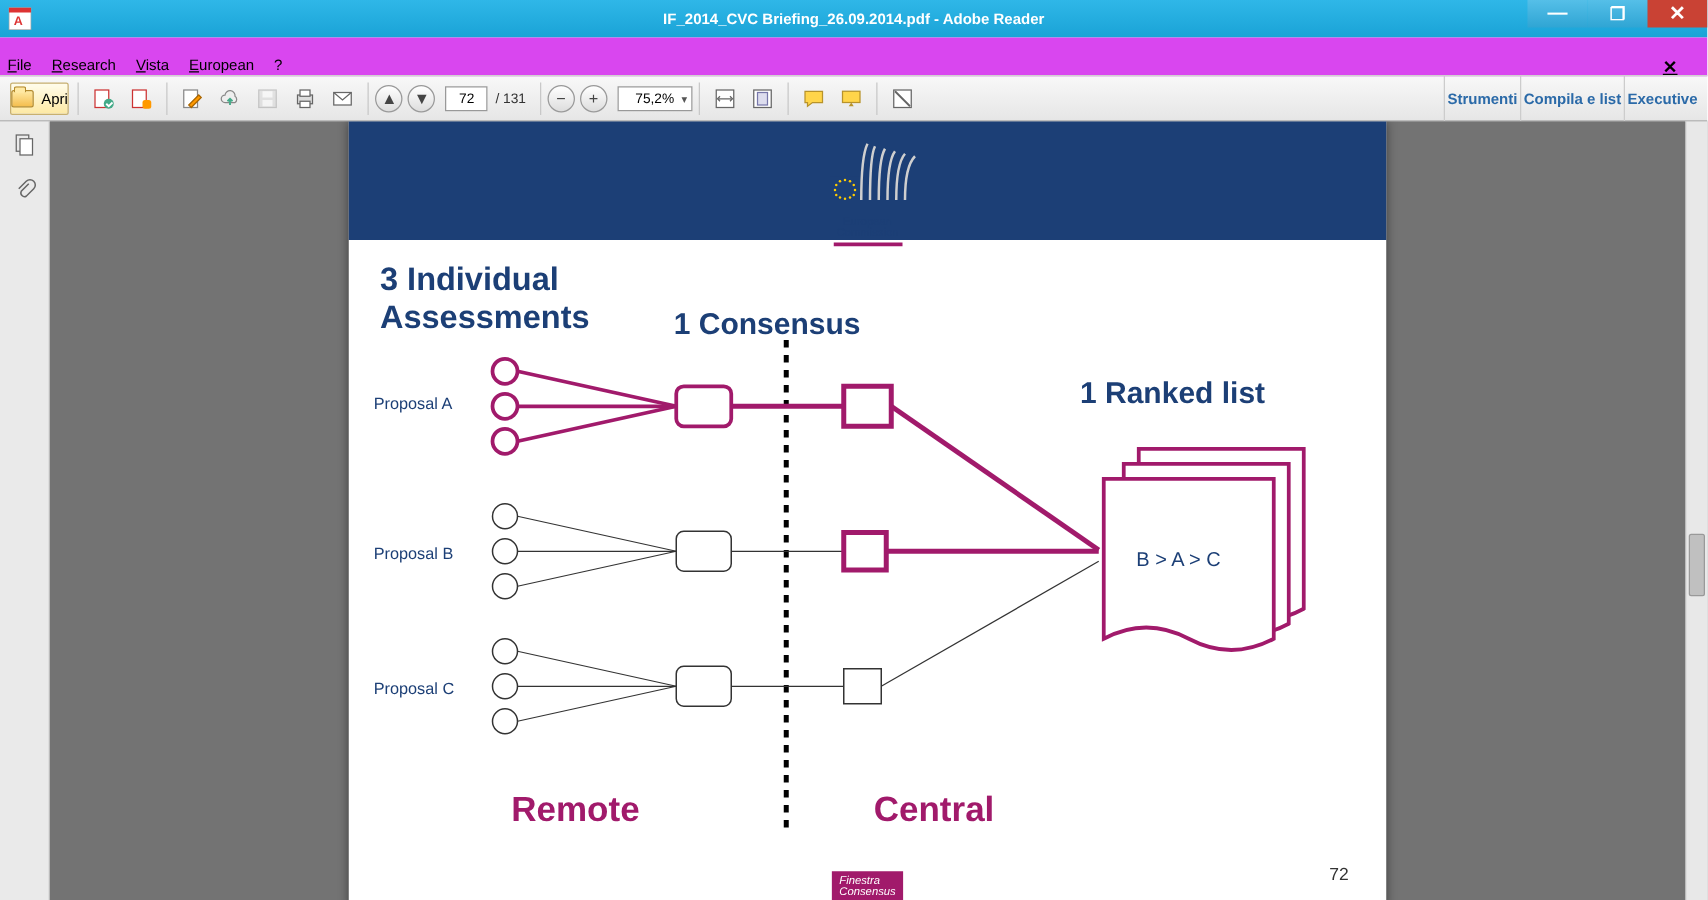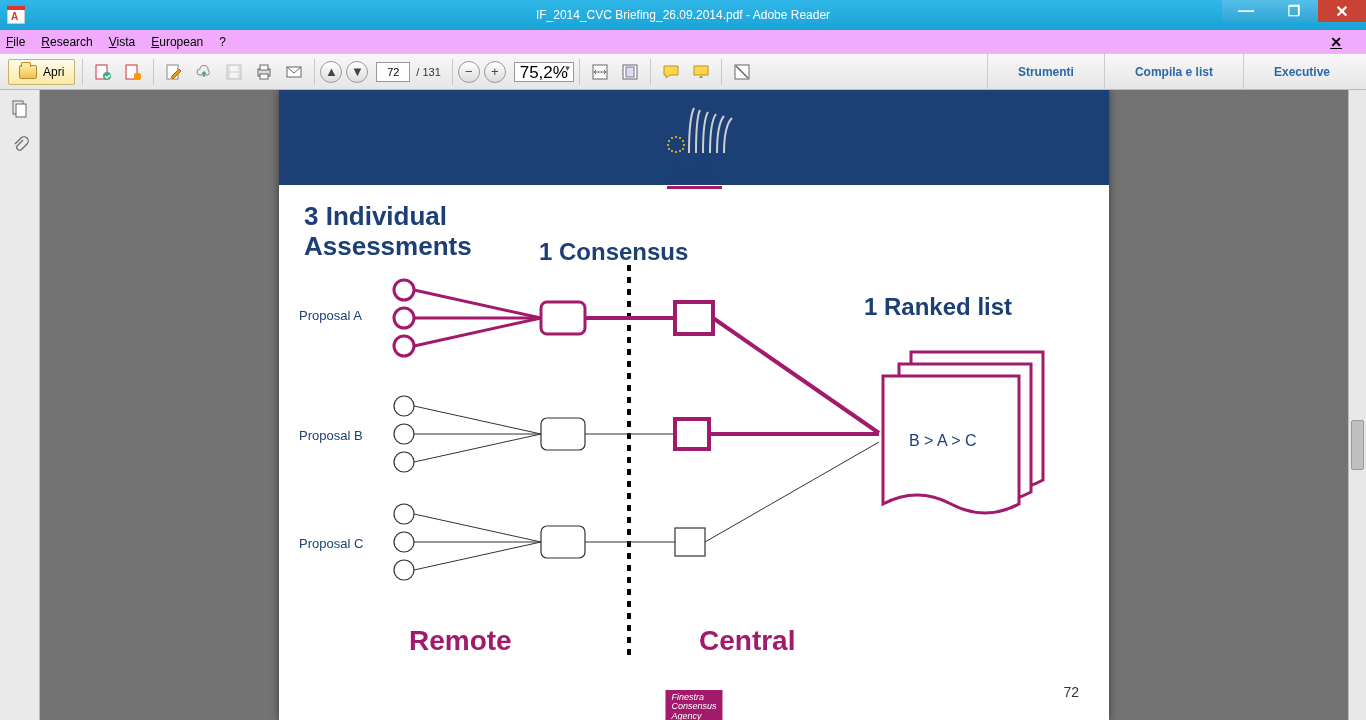--- a/index.html
+++ b/index.html
@@ -1,41 +1,41 @@
 <!DOCTYPE html>
 <html><head>
 <meta charset="utf-8">
 <style>
 *{box-sizing:border-box;margin:0;padding:0;font-family:"Segoe UI",Tahoma,sans-serif}
 html,body{width:1366px;height:720px;overflow:hidden;background:#fff}
 .titlebar{height:30px;background:linear-gradient(#2fb7e8,#1aa3d6);display:flex;align-items:center;color:#fff;font-size:12px;position:relative}
 .titlebar .icon-box{width:28px;height:24px;display:flex;align-items:center;justify-content:center;margin-left:2px}
-.titlebar .title-text{position:absolute;left:50%;transform:translateX(-50%);font-weight:400}
+.titlebar .title-text{position:absolute;left:50%;transform:translateX(-50%);font-weight:700}
 .win-controls{position:absolute;right:0;top:0;display:flex;height:24px}
 .win-btn{width:48px;height:22px;display:flex;align-items:center;justify-content:center;color:#fff;font-weight:bold}
 .win-min{background:linear-gradient(#55bfe8,#2fa5d4);font-size:16px}
 .win-max{background:linear-gradient(#55bfe8,#2fa5d4);font-size:14px}
 .win-close{background:#c94234;font-size:16px}
-.menubar{height:24px;background:#f0abfc;border-bottom:1px solid #d0d0d0;display:flex;align-items:center;padding:4px 6px;font-size:12px;position:relative}
+.menubar{height:24px;background:#d946ef;border-bottom:1px solid #d0d0d0;display:flex;padding:15px 6px;font-size:12px;position:relative}
 .menubar span{margin-right:16px;text-decoration:underline;text-decoration-color:transparent}
 .menubar span::first-letter{text-decoration:underline}
 .menubar .close-x{position:absolute;right:8px;font-weight:bold;font-size:14px}
 .toolbar{height:36px;background:linear-gradient(#f8f8f8,#e6e6e6);border-bottom:1px solid #bbb;display:flex;align-items:center;padding:0 6px;font-size:12px}
 .tool-btn{height:26px;min-width:26px;display:flex;align-items:center;justify-content:center;margin:0 2px;border:1px solid transparent;border-radius:2px;padding:0 3px}
 .tool-sep{width:1px;height:26px;background:#c8c8c8;margin:0 5px}
-.apri-btn{border:1px solid #c8b070;background:linear-gradient(#fffceb,#fde9a4);padding:0 10px;display:flex;align-items:center;gap:6px}
+.apri-btn{border:1px solid #c8b070;background:linear-gradient(#fffceb,#fde9a4);padding:0 0;display:flex;align-items:center;gap:6px}
 .folder-icon{width:18px;height:14px;background:linear-gradient(#ffe9a3,#f4be4f);border:1px solid #b38a2e;border-radius:2px;position:relative}
 .folder-icon::before{content:"";position:absolute;top:-4px;left:1px;width:8px;height:4px;background:#ffe9a3;border:1px solid #b38a2e;border-bottom:none;border-radius:2px 2px 0 0}
 .page-input{width:34px;height:20px;border:1px solid #999;text-align:center;font-size:11px}
 .page-total{margin:4px 6px;font-size:11px;color:#333}
-.zoom-input{width:60px;height:20px;border:1px solid #999;text-align:center;font-size:17px;display:flex;align-items:flex-start;justify-content:center;position:relative;background:#fff}
+.zoom-input{width:60px;height:20px;border:1px solid #999;text-align:center;font-size:11px;display:flex;align-items:center;justify-content:center;position:relative;background:#fff}
 .zoom-input::after{content:"▾";position:absolute;right:3px;font-size:9px;color:#555}
 .round-btn{width:22px;height:22px;border-radius:50%;border:1px solid #999;background:linear-gradient(#fff,#ddd);display:flex;align-items:center;justify-content:center;font-size:13px;color:#444}
 .right-tools{margin-left:auto;display:flex;align-items:center}
-.right-link{padding:0 30px;font-weight:600;color:#2b6aa8;border-left:1px solid #ccc;height:36px;display:flex;align-items:center}
+.right-link{padding:0 2px;font-weight:600;color:#2b6aa8;border-left:1px solid #ccc;height:36px;display:flex;align-items:center}
 .workspace{height:630px;background:#737373;display:flex;position:relative}
 .left-rail{width:40px;background:#eaeaea;border-right:1px solid #bbb;display:flex;flex-direction:column;align-items:center;padding-top:10px;gap:18px}
 .rail-icon{width:18px;height:18px;color:#666}
 .doc-area{flex:1;display:flex;justify-content:center;overflow:hidden;position:relative}
 .page{width:830px;height:630px;background:#fff;position:relative;box-shadow:0 0 8px rgba(0,0,0,.5)}
 .eu-banner{height:95px;background:#1c3f76}
 .eu-logo-wrap{position:absolute;top:8px;left:50%;transform:translateX(-50%);text-align:center}
 .eu-building{width:120px;height:60px;position:relative}
 .eu-label{font-size:9px;color:#1c3f76;margin-top:3px;line-height:1.05}
 .eu-underline{width:55px;height:3px;background:#a11a6b;margin:2px auto 0}

